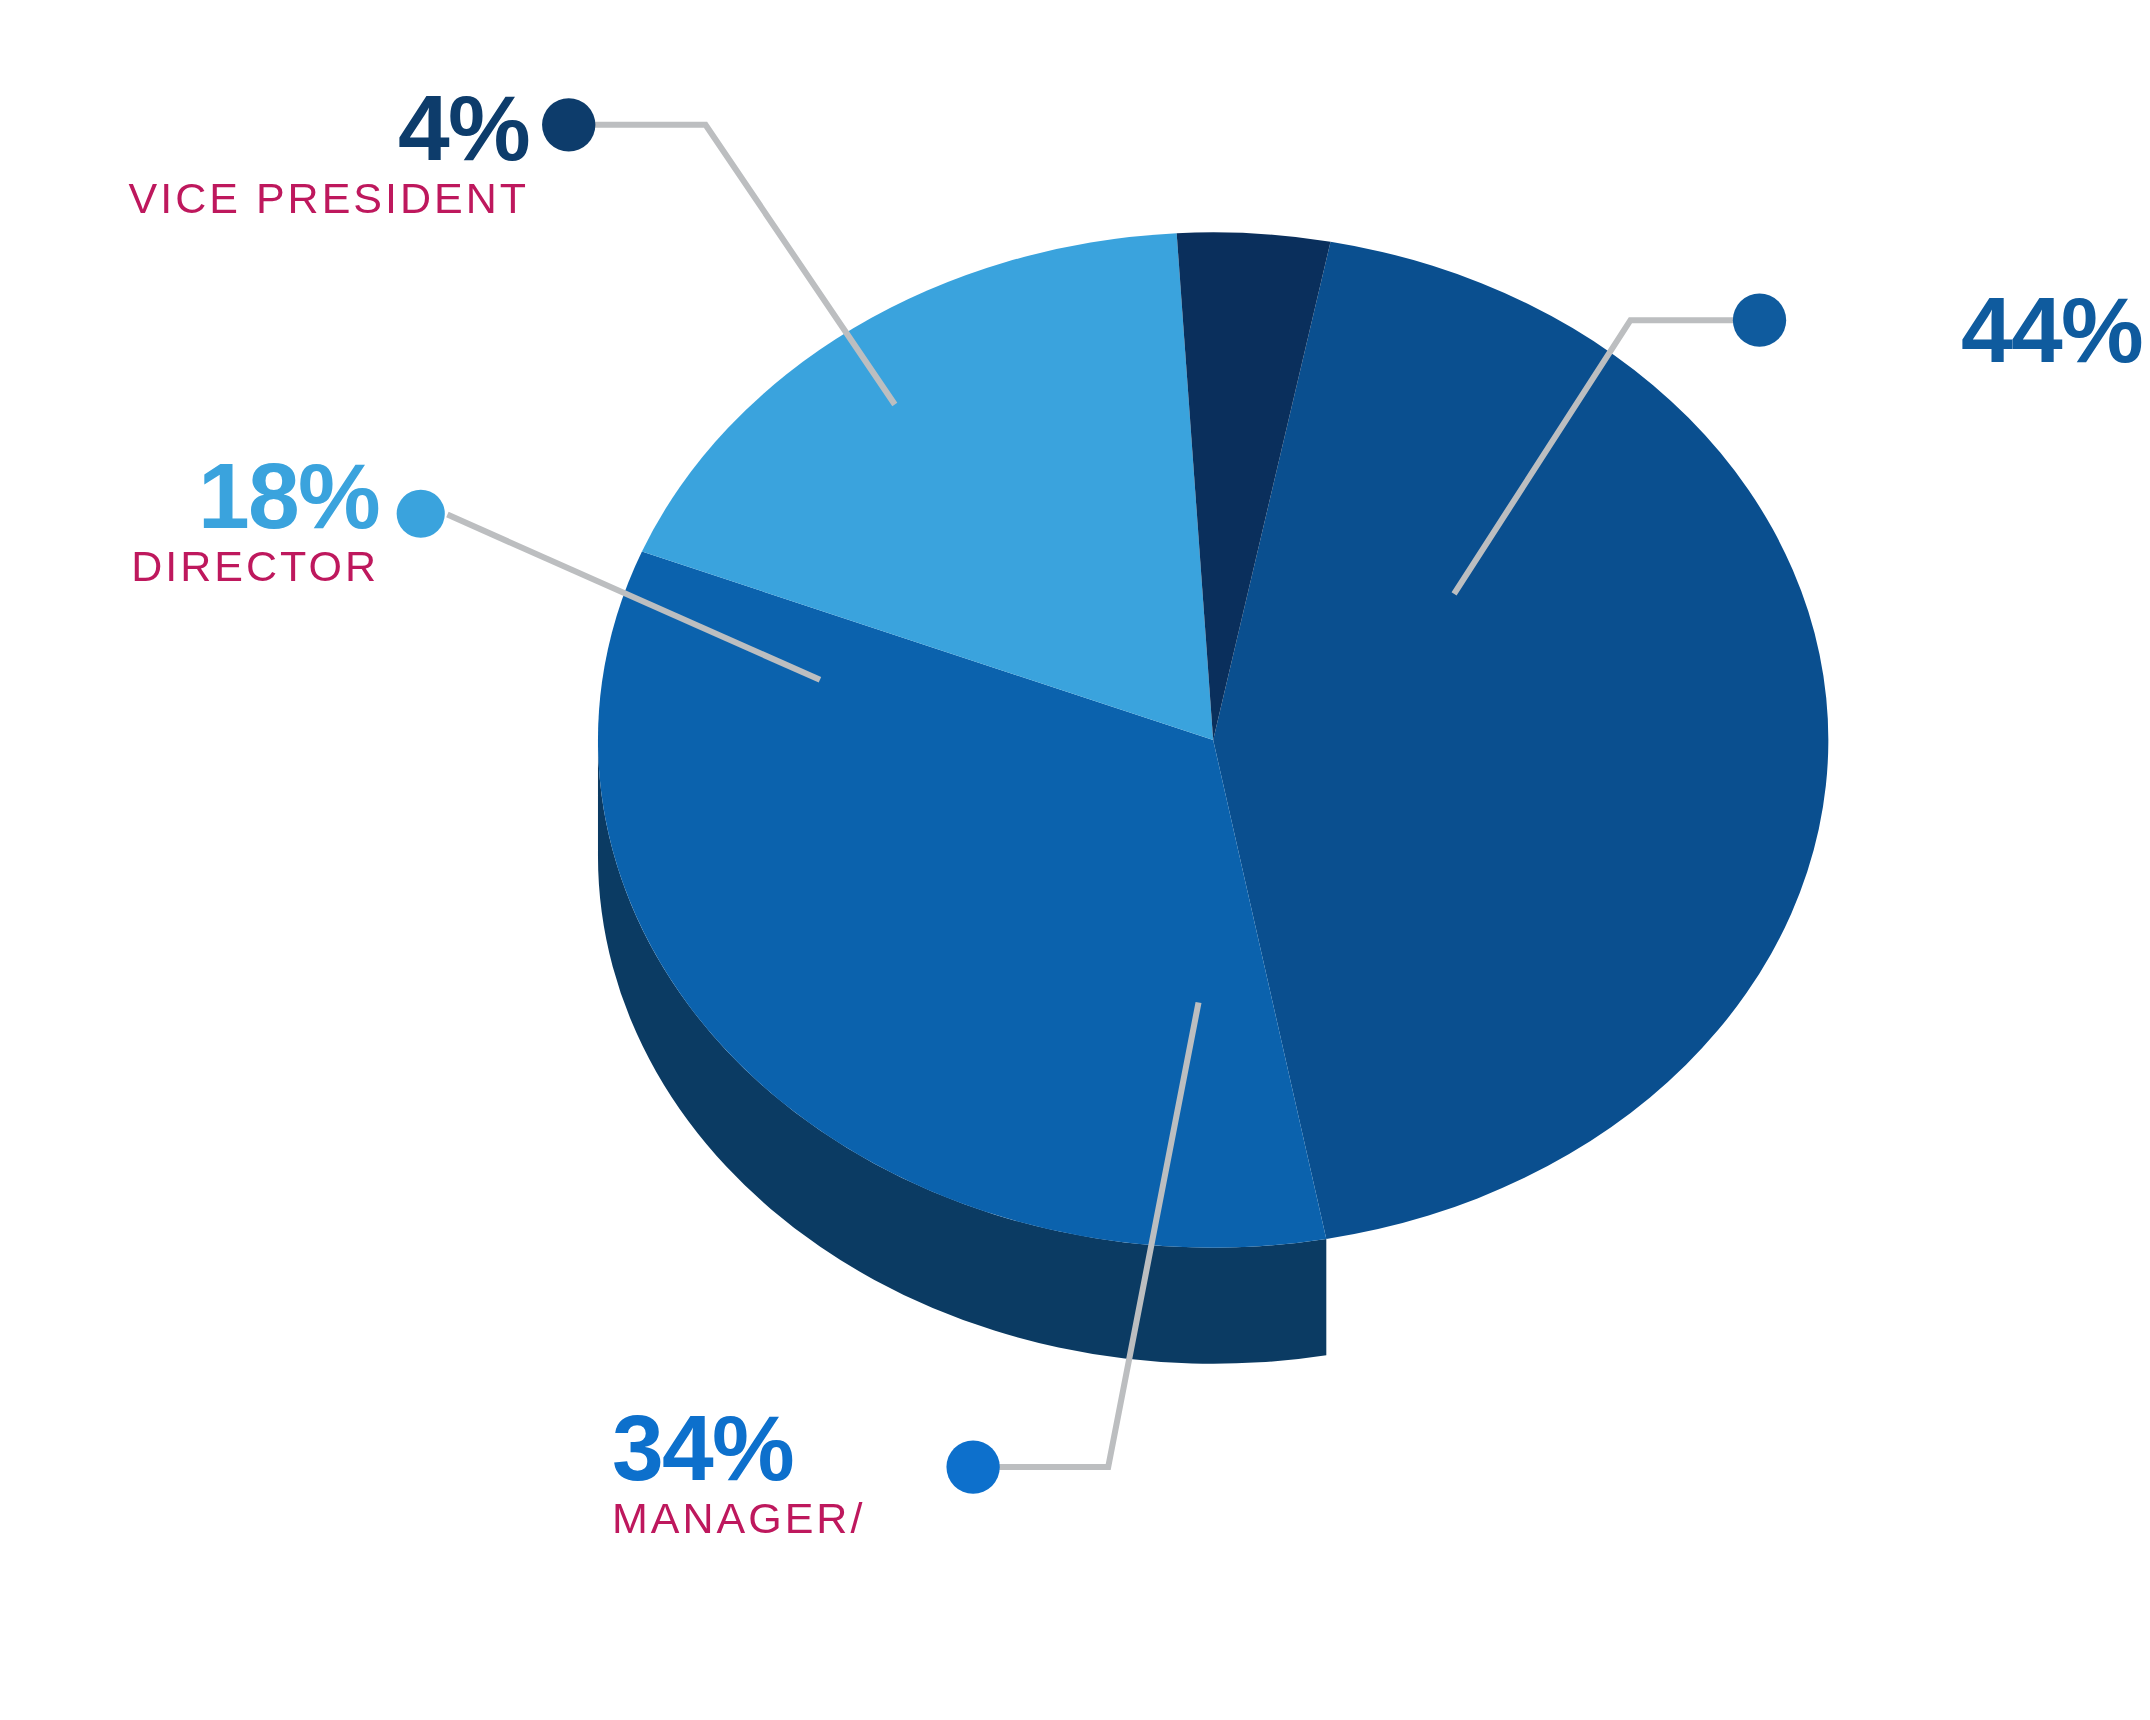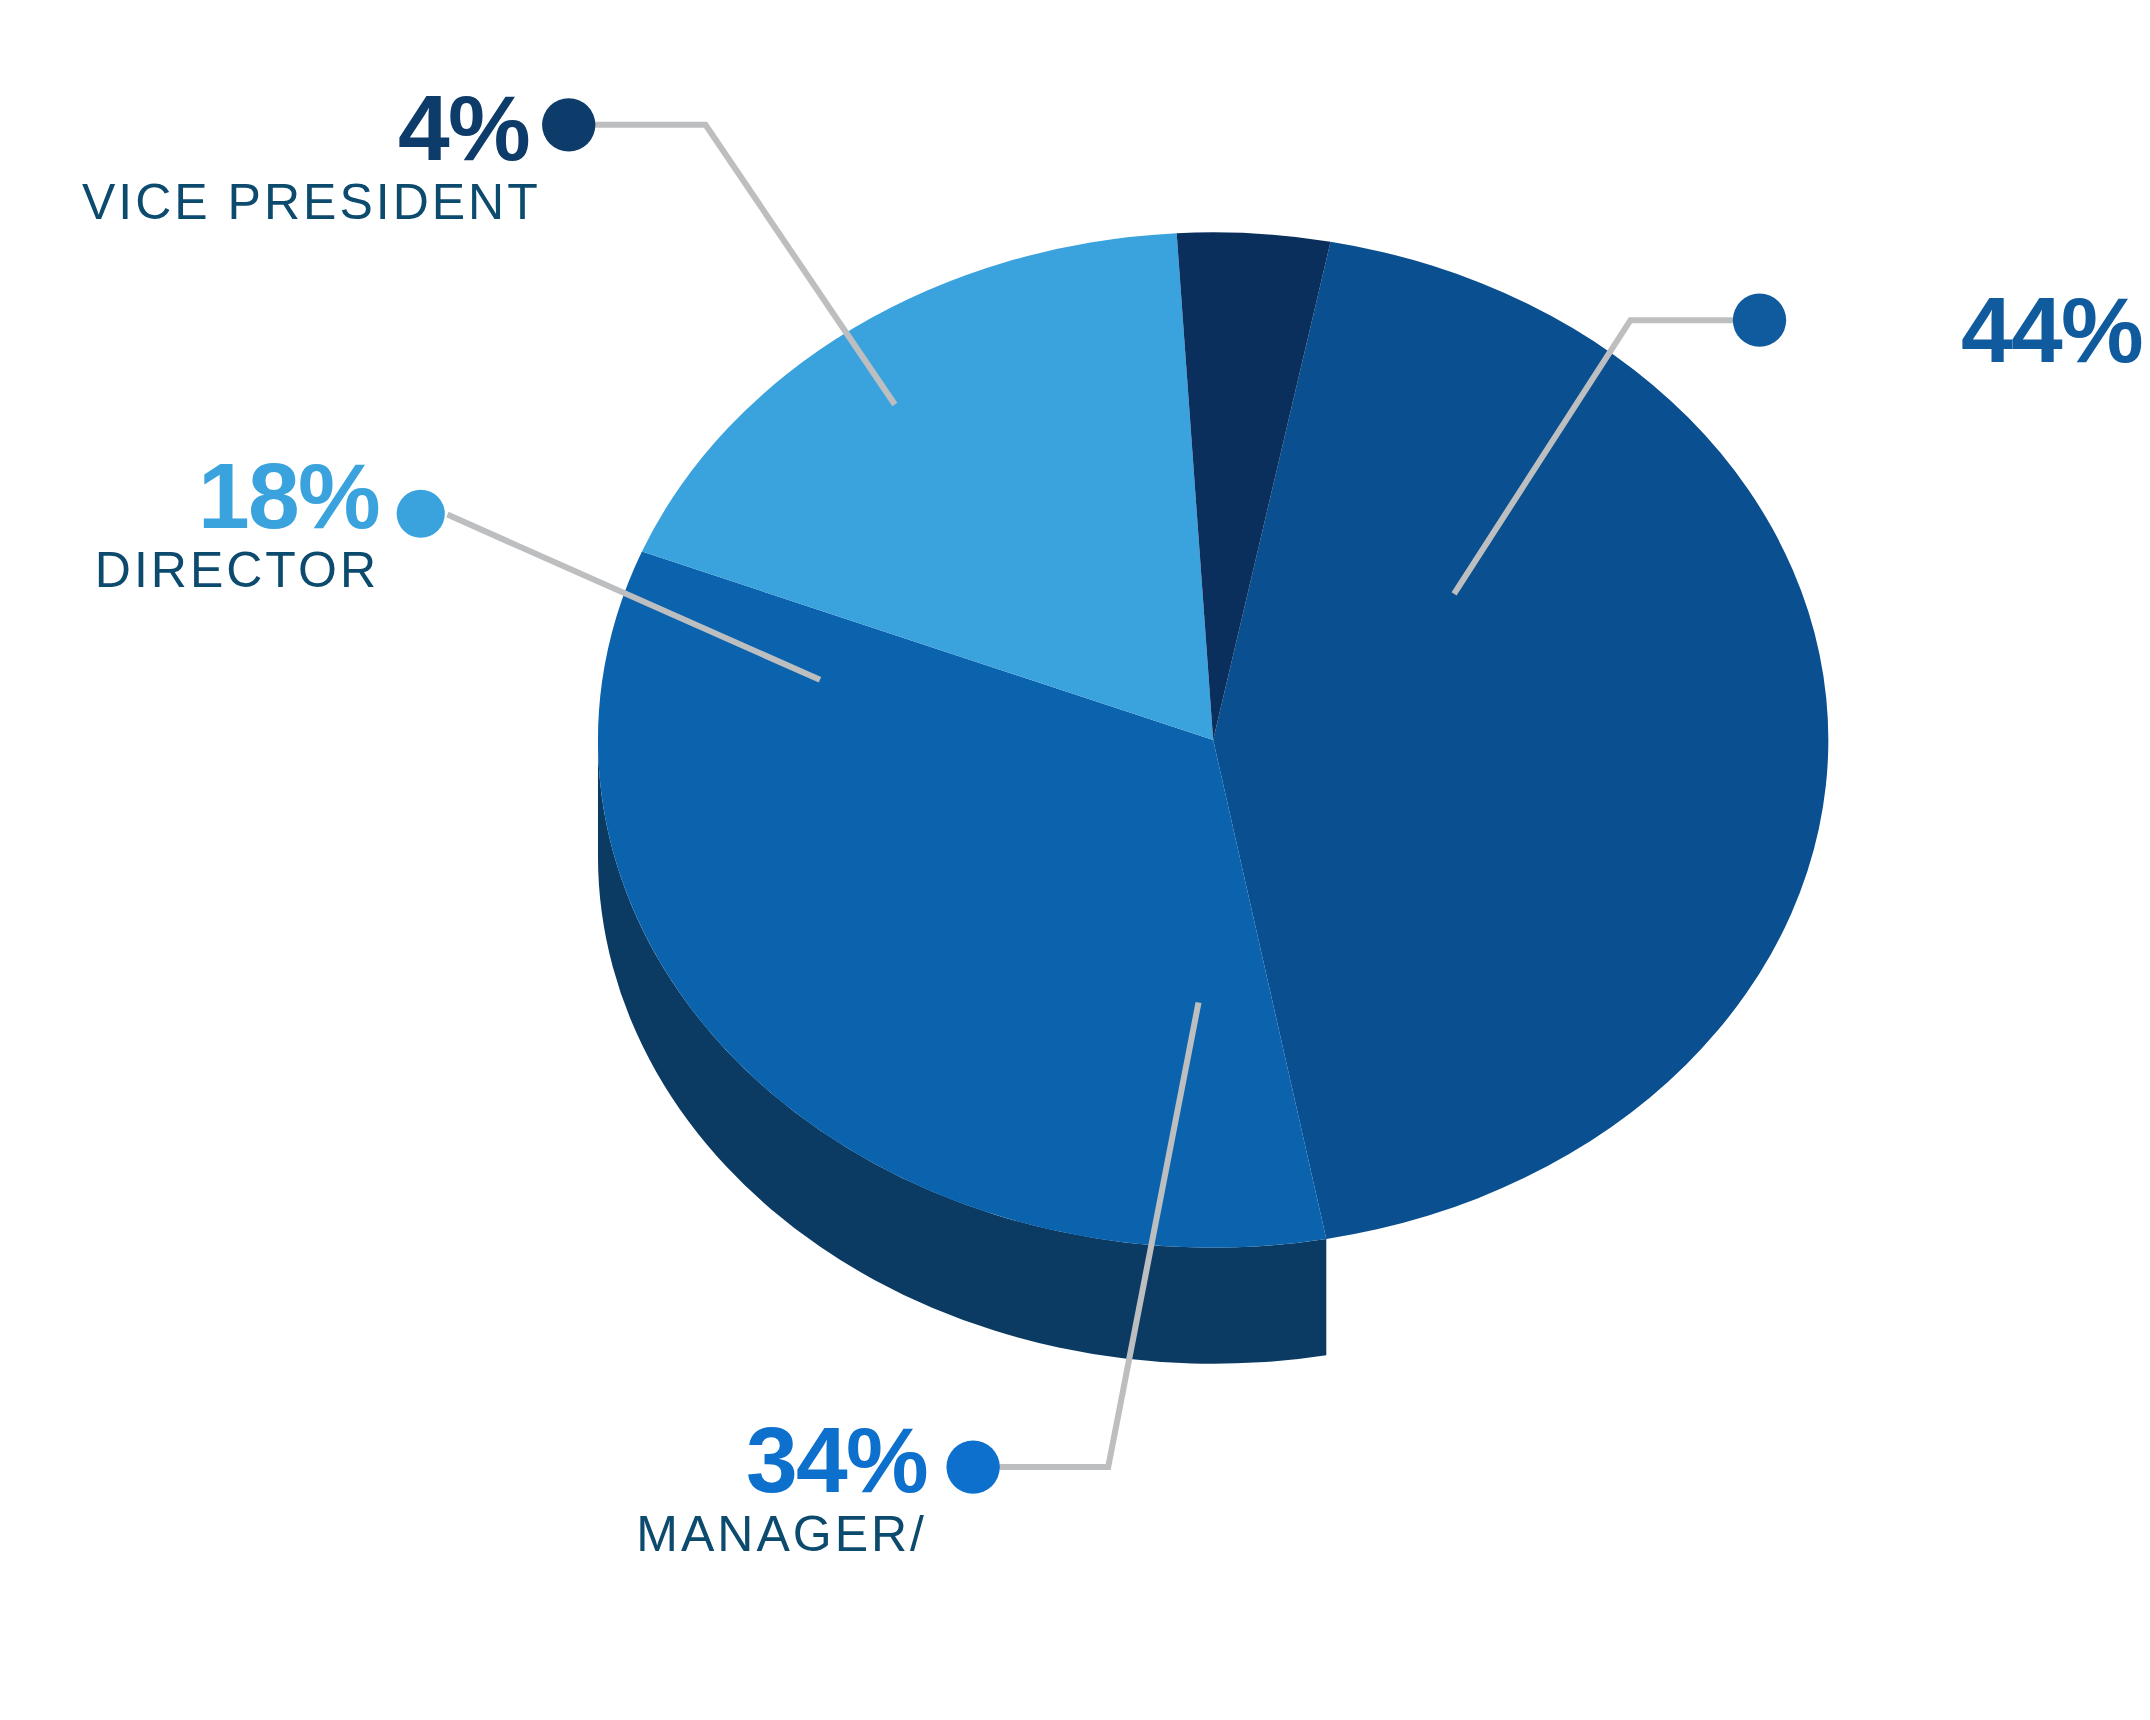--- a/index.html
+++ b/index.html
@@ -37,34 +37,34 @@
   .callout .pct {
     display: block;
     font-weight: 700;
     font-size: 93px;
     line-height: 1.0;
     letter-spacing: -1.7px;
   }
   .callout .cat {
     display: block;
     font-weight: 400;
-    font-size: 50px;
+    font-size: 43px;
     line-height: 1.10;
     letter-spacing: 3px;
-    color: #0c4a6e;
+    color: #be185d;
   }
   .callout.align-right { text-align: right; }
   .callout.align-left  { text-align: left; }
   .callout.align-center{ text-align: center; }
 
   
   #callout-vp        { left: 82px;   top: 82px;  text-align: right; width: 447px; }
   #callout-director  { left: 82px;   top: 450px; text-align: right; width: 297px; }
   #callout-manager   { left: 1798px; top: 284px; text-align: right;  width: 344px; }
-  #callout-engineer  { left: 566px;  top: 1402px;text-align: right;width: 361px; margin-top: 12px; }
+  #callout-engineer  { left: 612px;  top: 1402px;text-align: left;width: 361px; }
 
   #callout-vp .pct       { color: #0d3c6b; }
   #callout-director .pct { color: #3aa3dd; }
   #callout-manager .pct  { color: #0f5b9e; }
   #callout-engineer .pct { color: #0d70cc; }
 
   .cat-line { display: block; }
 </style>
 </head>
 <body>

